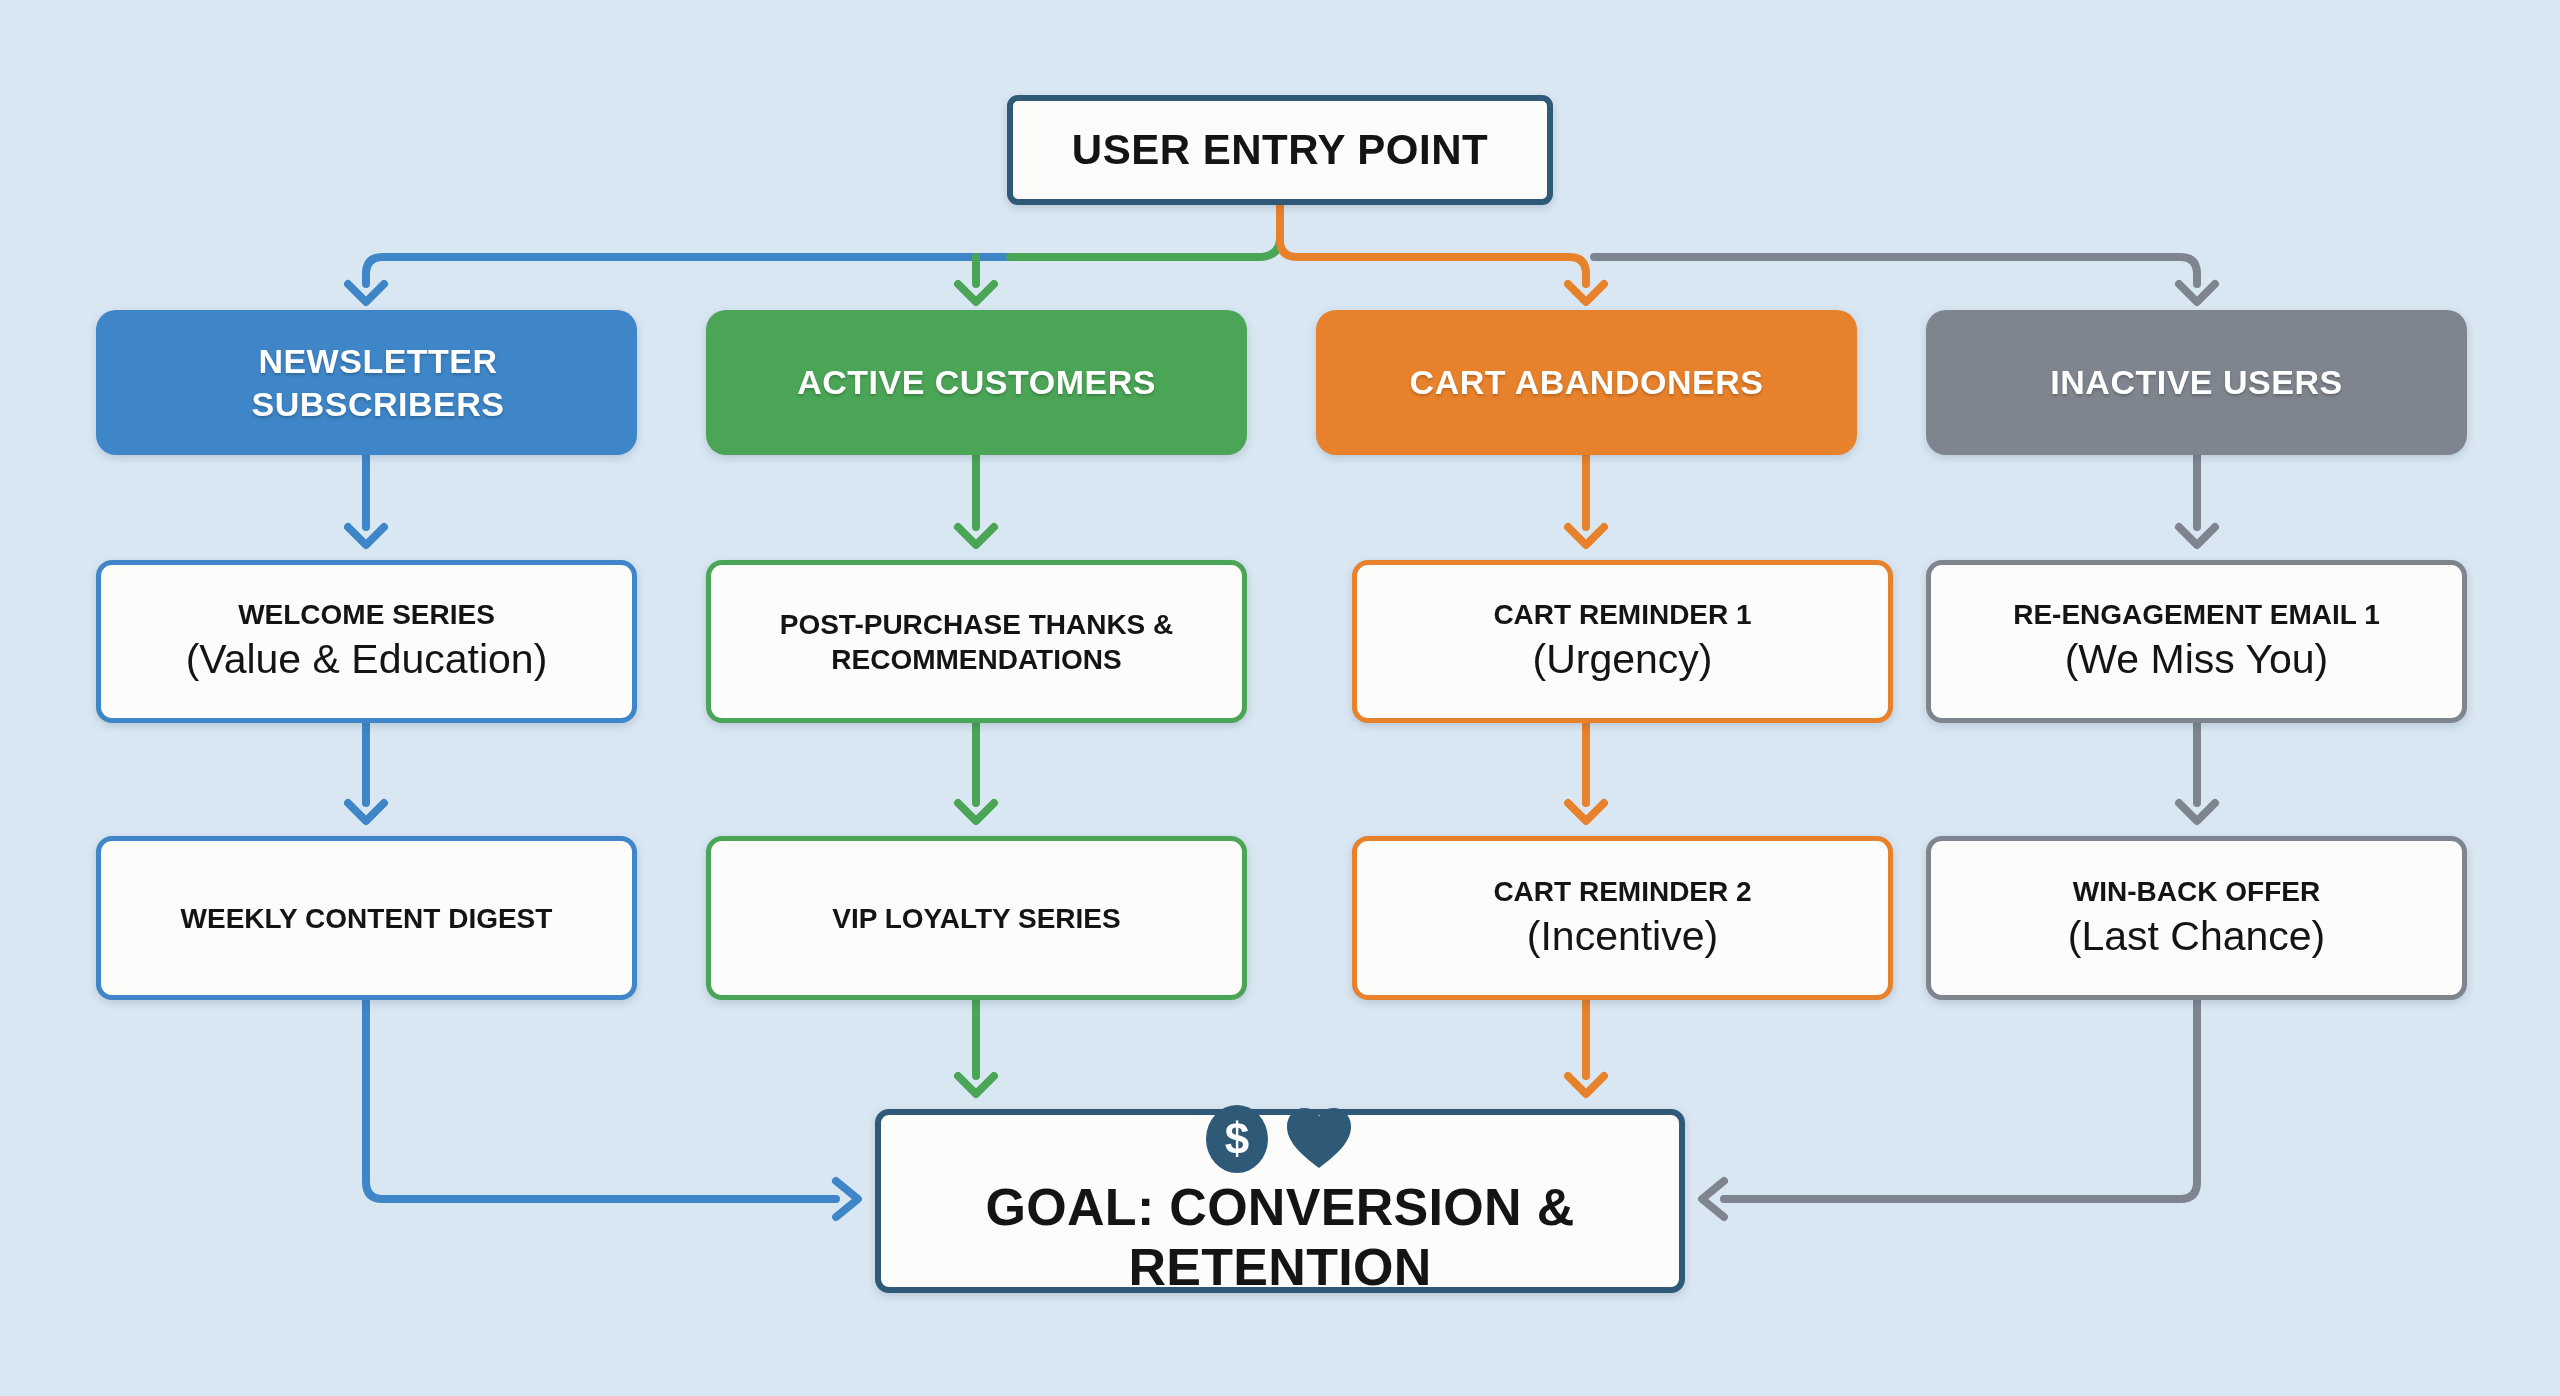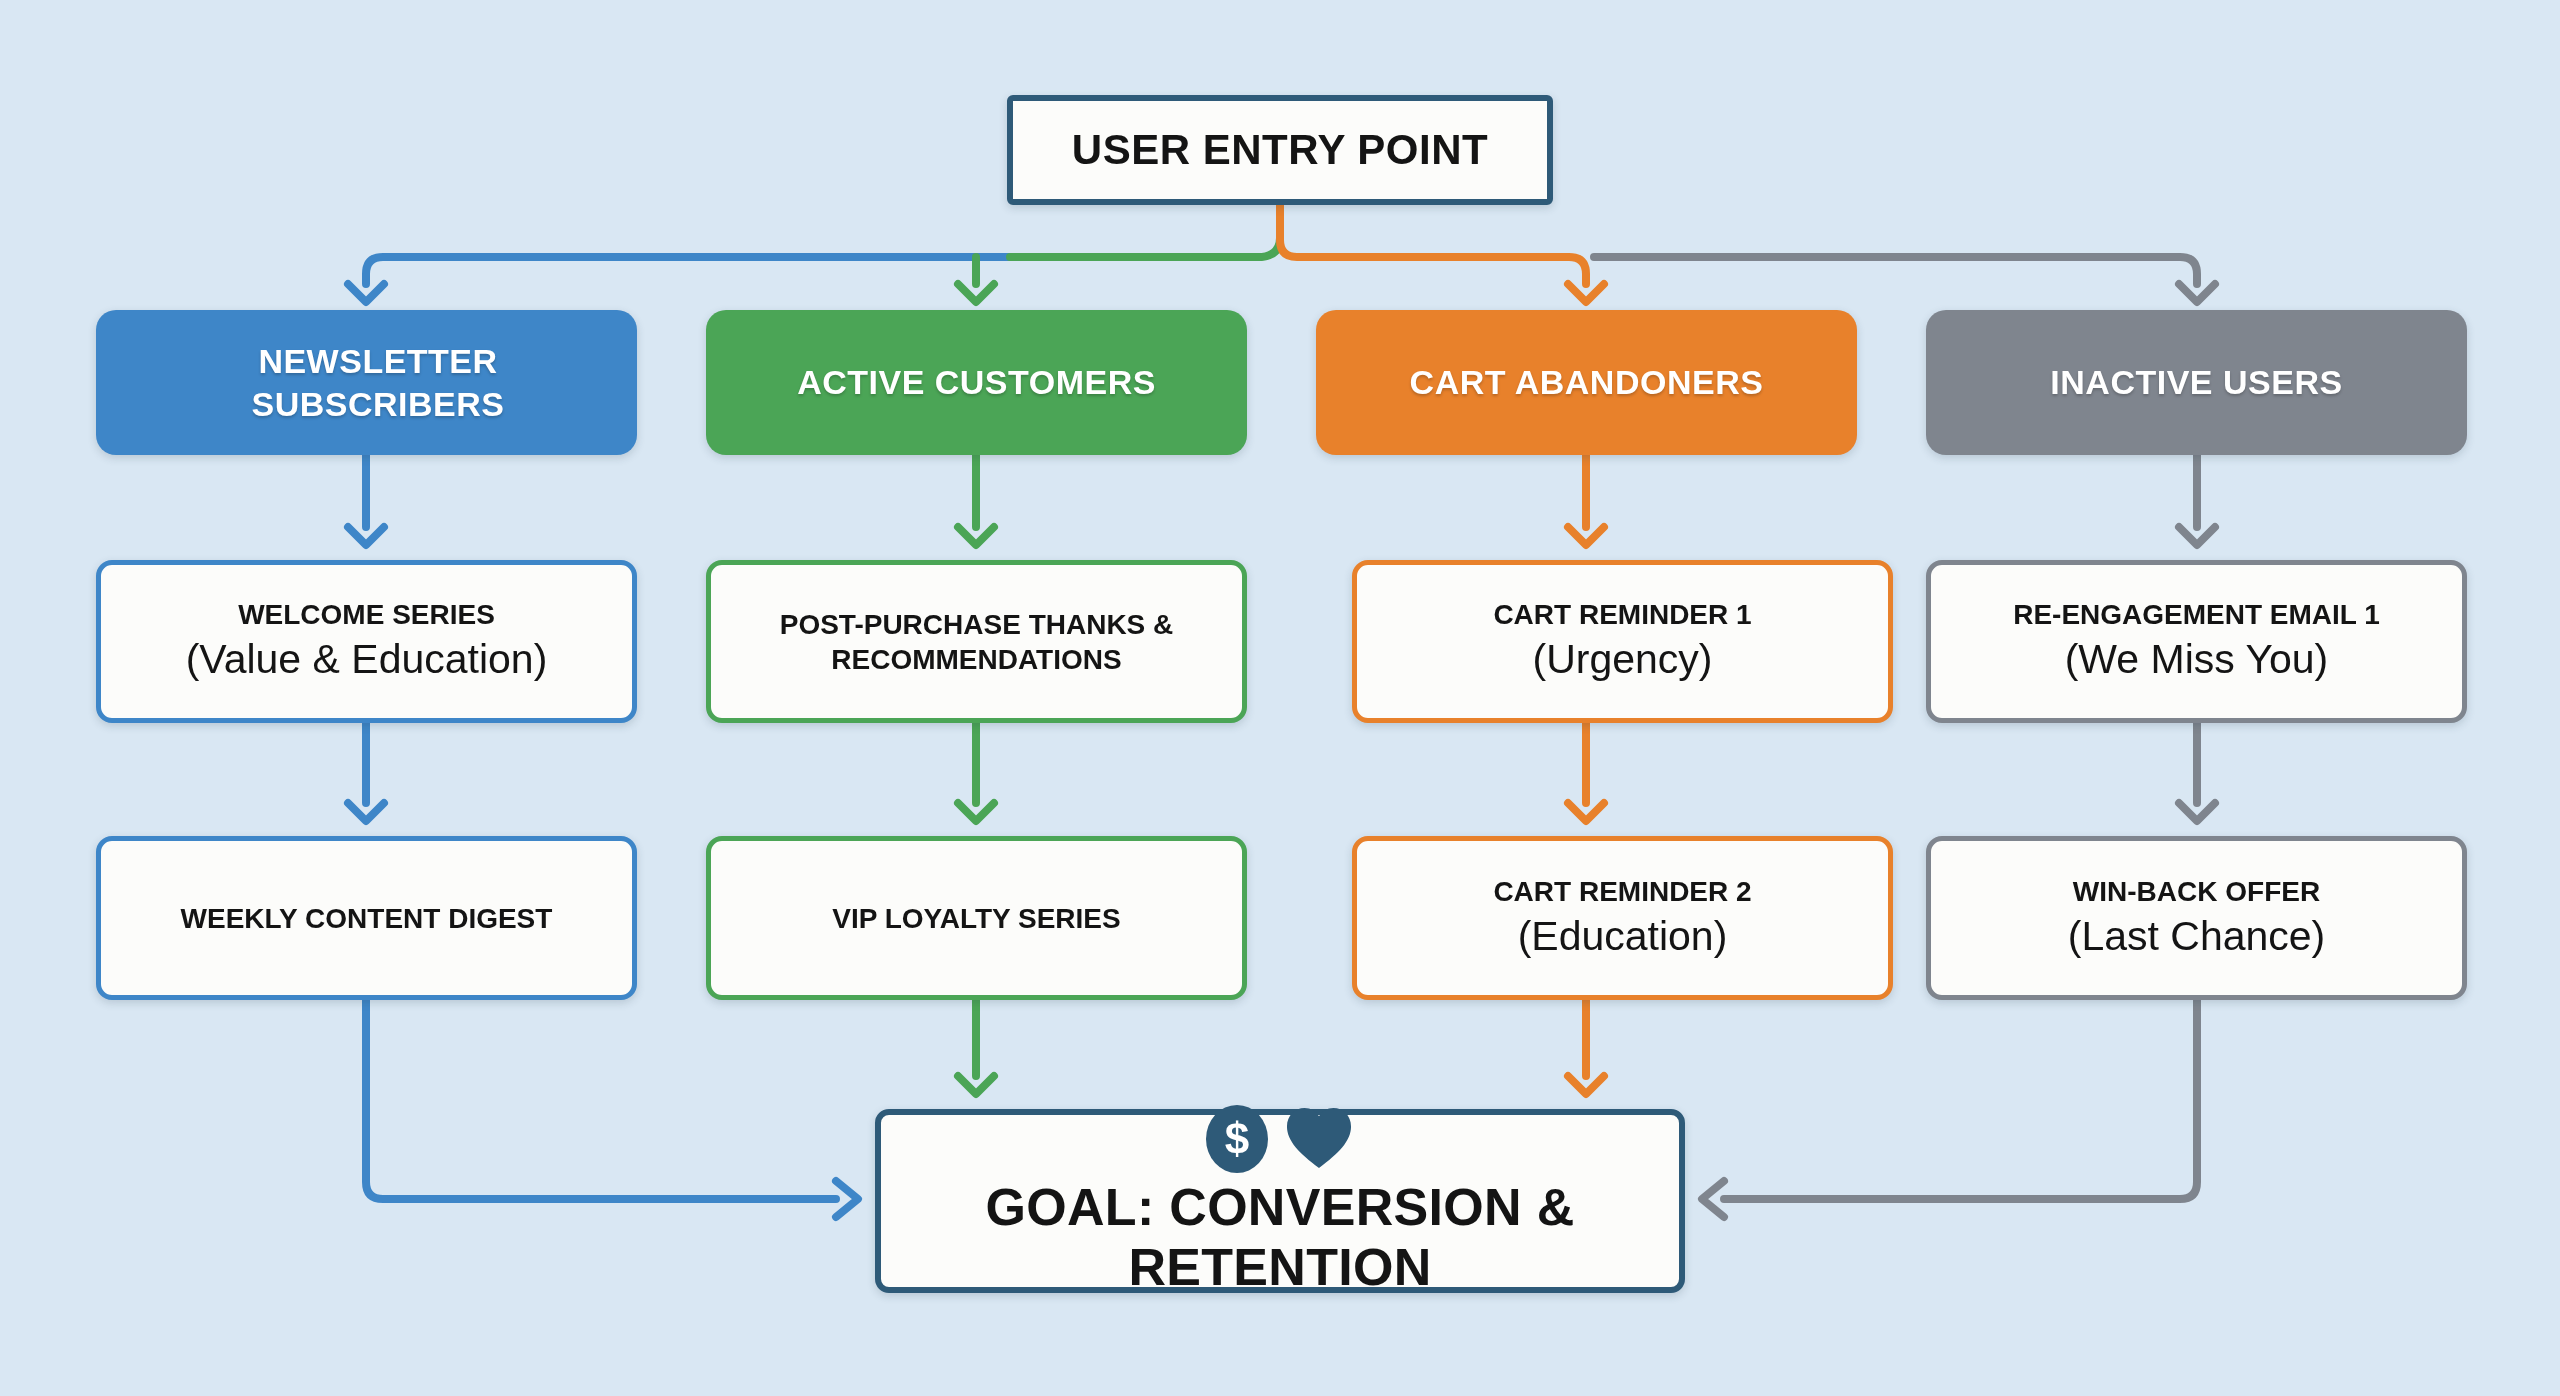--- a/index.html
+++ b/index.html
@@ -30,21 +30,21 @@
 
   .node{
     position:absolute;
     display:flex;flex-direction:column;align-items:center;justify-content:center;
     text-align:center;
     border-radius:16px;
     box-shadow:0 3px 8px rgba(40,60,80,.18);
   }
   .entry{
     left:1007px;top:95px;width:546px;height:110px;
-    background:var(--box);border:6px solid var(--navy);border-radius:6px;
+    background:var(--box);border:6px solid var(--navy);border-radius:11px;
   }
   .entry .t{font-size:42px;font-weight:700;color:var(--ink);letter-spacing:.5px;}
 
   .seg{
     top:310px;height:145px;width:541px;
     border-radius:20px;color:#ffffff;
   }
   .seg .t{font-size:34px;font-weight:700;line-height:1.25;letter-spacing:.5px;
           text-shadow:0 2px 3px rgba(0,0,0,.22);}
   .seg-1{left:96px;background:var(--blue);padding-left:23px;}
@@ -143,21 +143,21 @@
   </div>
 
   <div class="node step row2 c1">
     <span class="t">WEEKLY CONTENT DIGEST</span>
   </div>
   <div class="node step row2 c2">
     <span class="t">VIP LOYALTY SERIES</span>
   </div>
   <div class="node step row2 c3">
     <span class="t">CART REMINDER 2</span>
-    <span class="s">(Education)</span>
+    <span class="s">(Incentive)</span>
   </div>
   <div class="node step row2 c4">
     <span class="t">WIN-BACK OFFER</span>
     <span class="s">(Last Chance)</span>
   </div>
 
   <div class="node goal">
     <div class="goal-icons">
       <span class="dollar-badge">
         <span>$</span>

